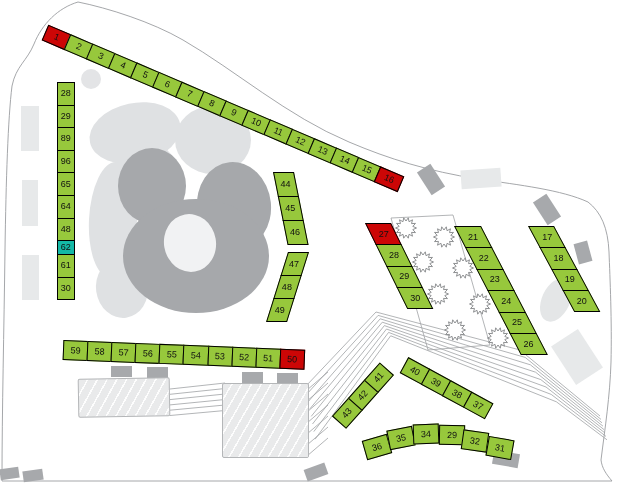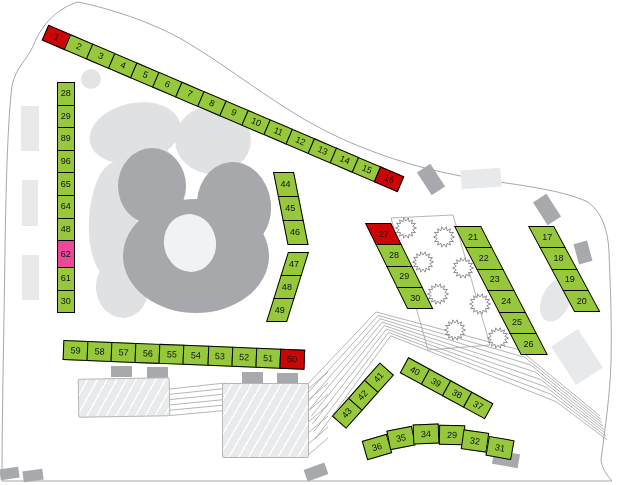--- a/index.html
+++ b/index.html
@@ -175,21 +175,21 @@
         </div>
         <div class="stall" style="background: rgb(151, 200, 60); width: 17.5px; height: 23.6px;">
           <span>65</span>
         </div>
         <div class="stall" style="background: rgb(151, 200, 60); width: 17.5px; height: 23.6px; text-align: center;">
           <span>64</span>
         </div>
         <div class="stall" style="background: rgb(151, 200, 60); width: 17.5px; height: 23.6px;">
           <span>48</span>
         </div>
-        <div class="stall" style="background: #ec4899; width: 17.5px; height: 28px;">
+        <div class="stall" style="background: #14b8a6; width: 17.5px; height: 15px;">
           <span>62</span>
         </div>
         <div class="stall" style="background: rgb(151, 200, 60); width: 17.5px; height: 23.6px;">
           <span>61</span>
         </div>
         <div class="stall" style="background: rgb(151, 200, 60); width: 17.5px; height: 23.6px;">
           <span>30</span>
         </div>
       </div>
       <div class="grp row" style="left: 62.5px; top: 339.5px; height: 20px; transform: rotate(2.3deg); transform-origin: 0px 50%;">

